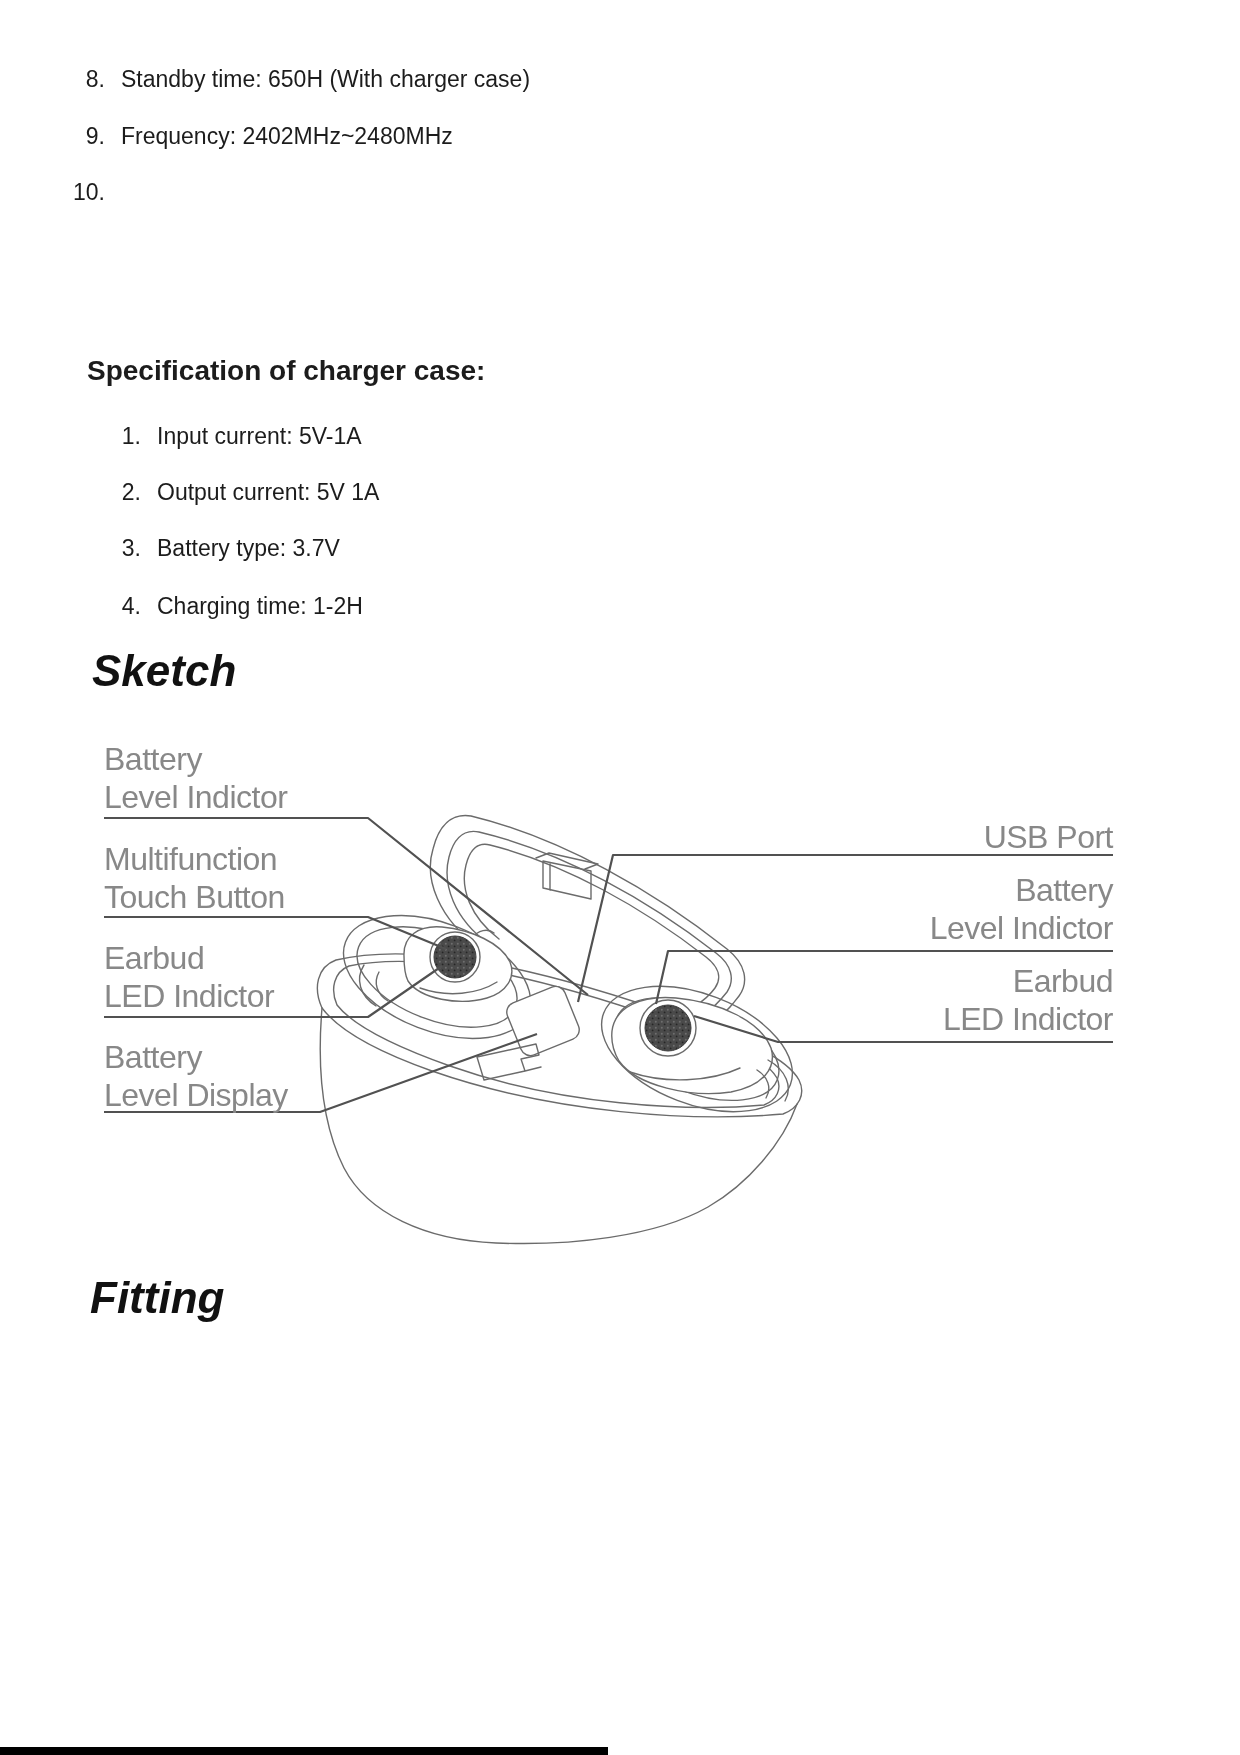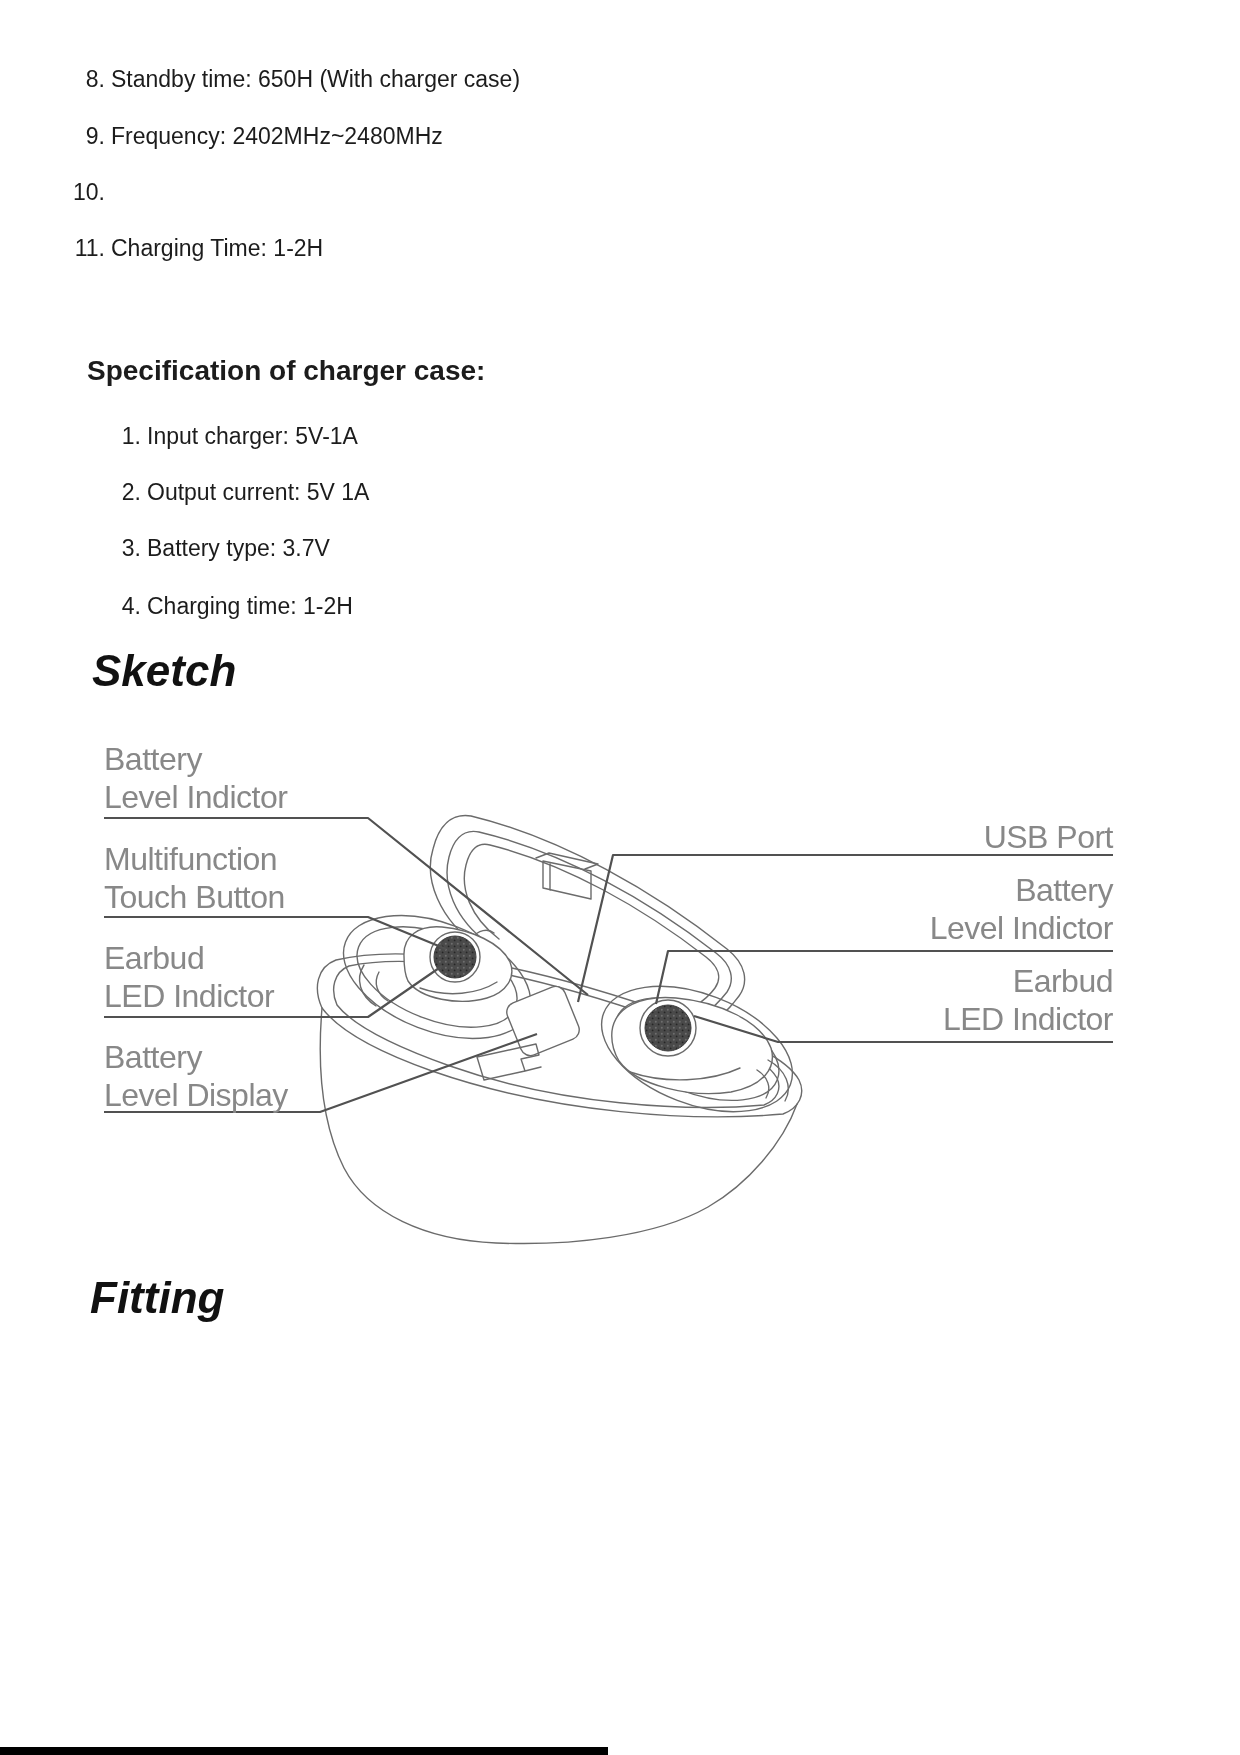--- a/index.html
+++ b/index.html
@@ -13,21 +13,21 @@
     margin:0 auto;
   }
   .row{
     position:absolute;left:0;width:1100px;
     font-size:23px;line-height:28px;
     display:flex;
   }
   .row .num{display:inline-block;text-align:right;flex:0 0 auto;}
   .spec .num{width:105px;}
   .charger .num{width:141px;}
-  .row .txt{margin-left:6px;white-space:pre;}
+  .row .txt{margin-left:16px;white-space:pre;}
   .charger-heading{
     position:absolute;left:87px;top:357px;
     font-size:28px;font-weight:bold;line-height:28px;
   }
   .big-heading{
     position:absolute;left:90px;
     font-size:44px;font-weight:bold;line-height:34px;
     color:#111;
     font-style:italic;
   }
@@ -68,30 +68,26 @@
     <span class="num">8.</span>
     <span class="txt">Standby time: 650H (With charger case)</span>
   </div>
   <div class="row spec" style="top:122px">
     <span class="num">9.</span>
     <span class="txt">Frequency: 2402MHz~2480MHz</span>
   </div>
   <div class="row spec" style="top:178px">
     <span class="num">10.</span>
   </div>
-  <div class="row spec" style="top:234px">
-    <span class="num">11.</span>
-    <span class="txt">Charging Time: 1-2H</span>
-  </div>
 
   <div class="charger-heading">Specification of charger case:</div>
 
   <div class="row charger" style="top:422px">
     <span class="num">1.</span>
-    <span class="txt">Input charger: 5V-1A</span>
+    <span class="txt">Input current: 5V-1A</span>
   </div>
   <div class="row charger" style="top:478px">
     <span class="num">2.</span>
     <span class="txt">Output current: 5V 1A</span>
   </div>
   <div class="row charger" style="top:534px">
     <span class="num">3.</span>
     <span class="txt">Battery type: 3.7V</span>
   </div>
   <div class="row charger" style="top:592px">

